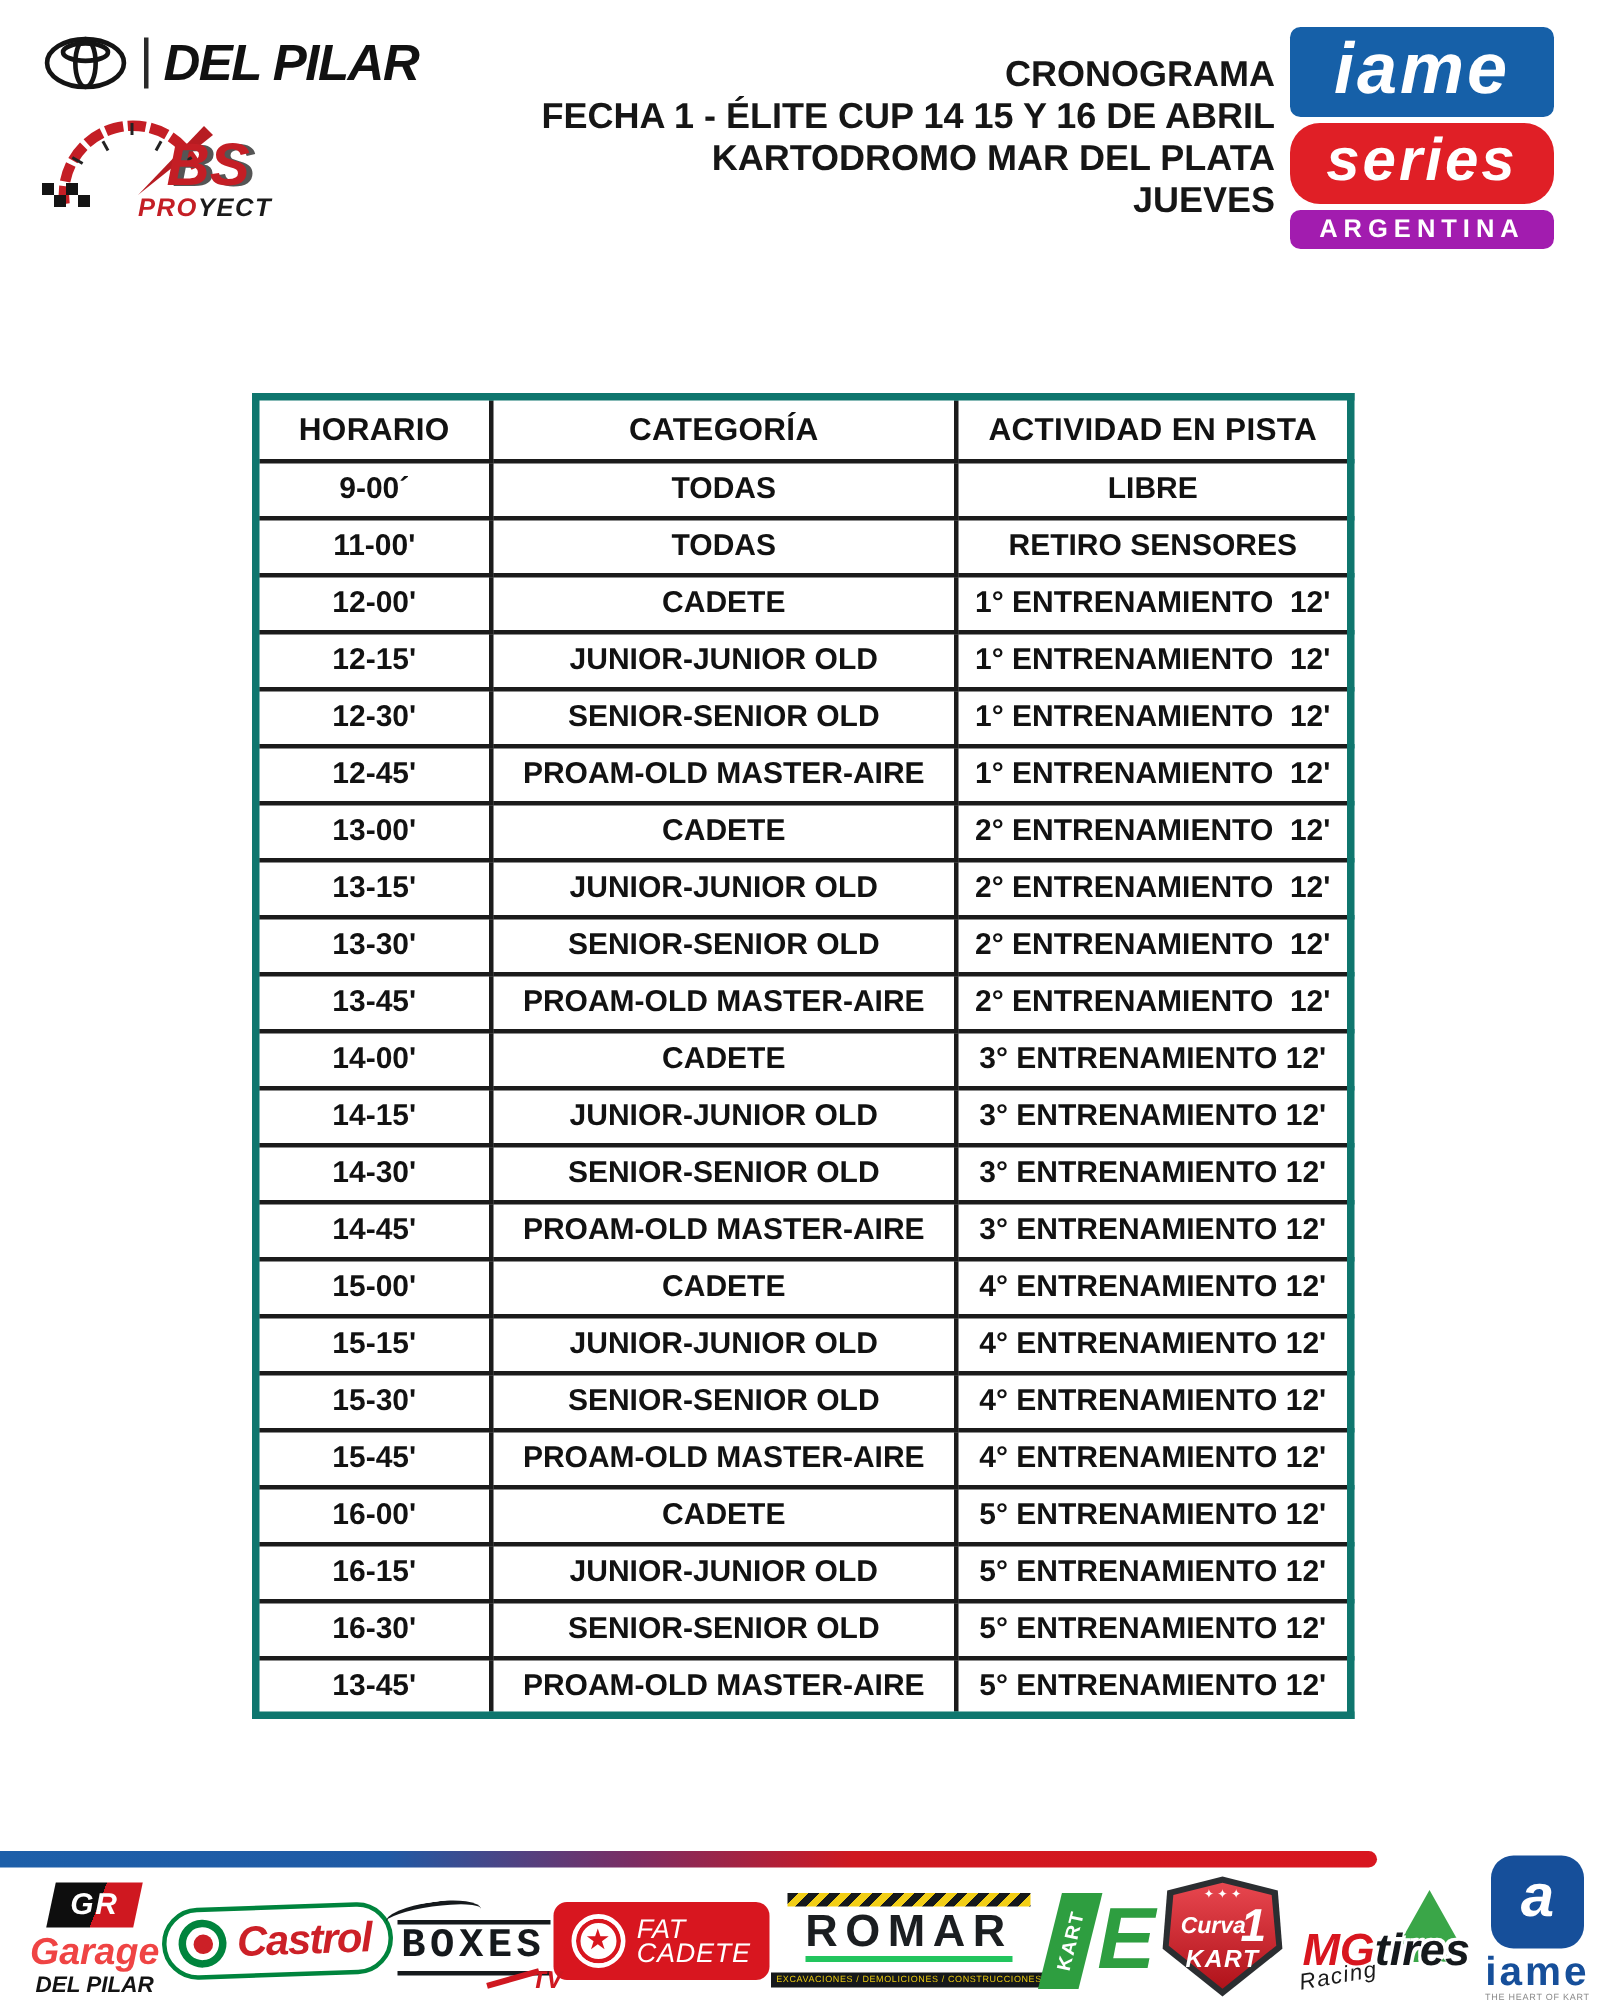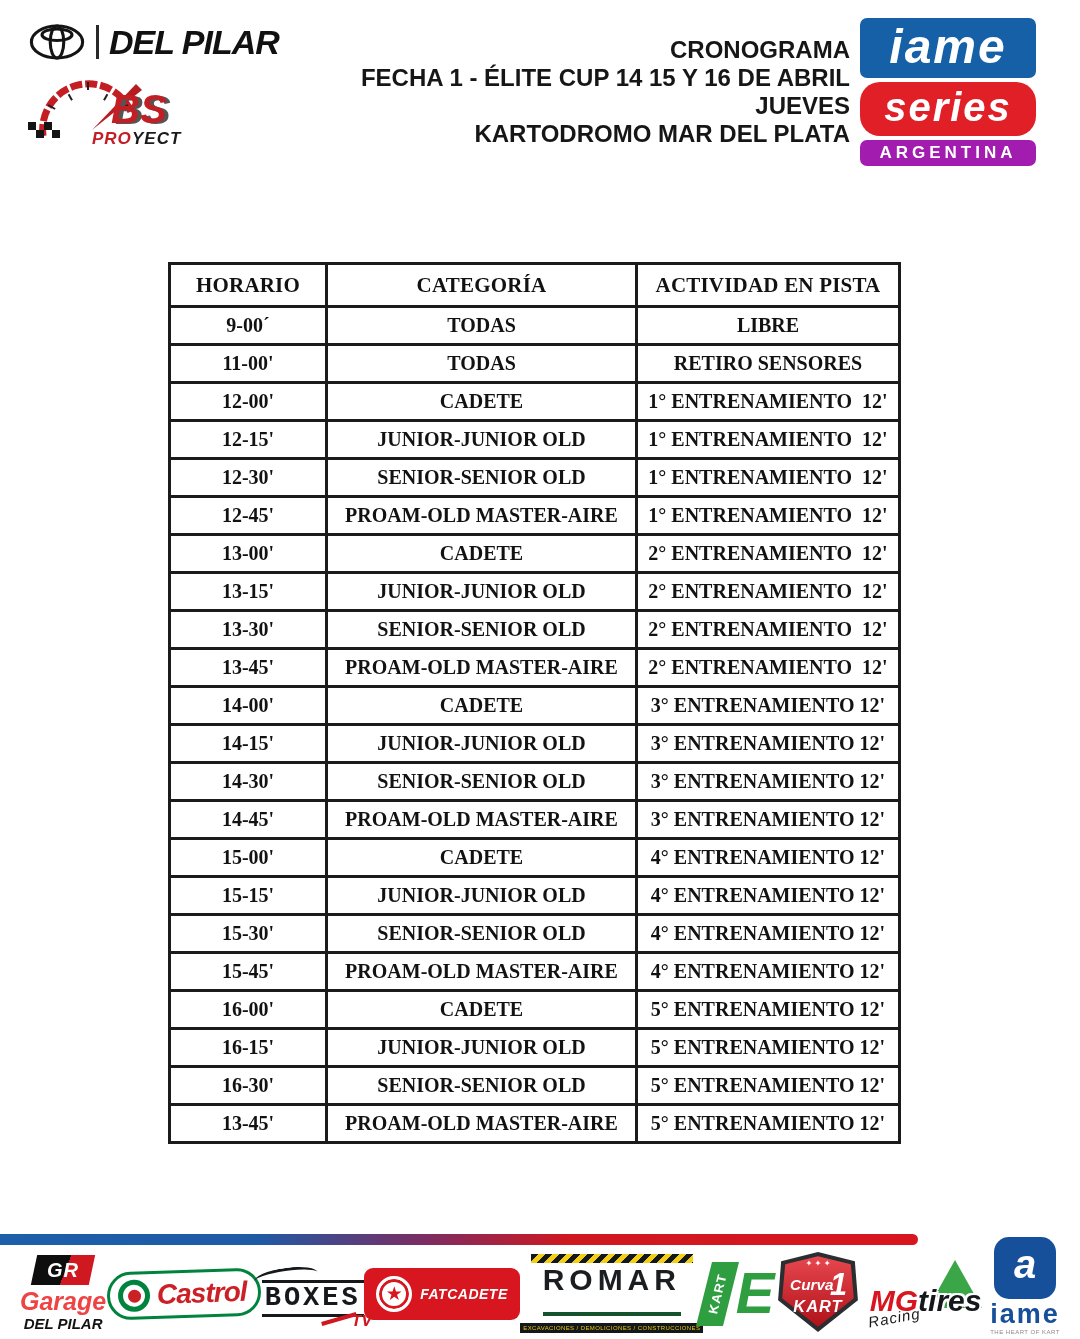--- a/index.html
+++ b/index.html
@@ -27,21 +27,21 @@
   .iame-series { position:absolute; right:44px; top:18px; width:176px; display:flex; flex-direction:column; gap:4px; }
   .iame-box { border-radius:7px; display:flex; align-items:center; justify-content:center; color:#fff; font-weight:bold; }
   .iame-box.blue { background:#1660A8; height:60px; font-size:48px; font-style:italic; letter-spacing:2px; }
   .iame-box.red  { background:#E01F26; height:54px; font-size:40px; font-style:italic; letter-spacing:2px;border-radius:20px; }
   .iame-box.gray { background:#a21caf; height:26px; font-size:17px; letter-spacing:4px; }
   .iame-box.blue span, .iame-box.red span { transform:translateY(-2px); }
 
   
   .schedule {
     position:absolute; left:168px; top:262px; width:730px;
-    border-collapse:collapse; table-layout:fixed; border:1px solid #0f766e;font-family:Liberation Serif, serif;
+    border-collapse:collapse; table-layout:fixed; border:5px solid #0f766e;
   }
   .schedule th, .schedule td {
     border:3px solid #1b1b1b; text-align:center; vertical-align:middle;
     font-weight:bold; color:#121212; overflow:hidden;
   }
   .schedule th { height:43px; font-size:21px; letter-spacing:0.2px; }
   .schedule td { height:38px; font-size:20px; white-space:pre; }
 
   
   .footer-bar {
@@ -79,28 +79,28 @@
     border-top:3px solid #15191C; border-bottom:3px solid #15191C; padding:1px 3px; line-height:1.05; }
   .boxes-tv { position:absolute; right:-8px; bottom:-14px; color:#CF1820; font-style:italic; font-weight:bold; font-size:17px; }
   .boxes-tv::before { content:""; position:absolute; left:-30px; top:5px; width:36px; height:4px;
     background:#CF1820; transform:rotate(-16deg); }
 
   
   .fat { background:#D8161F; border-radius:9px; padding:8px 12px; display:flex; align-items:center; gap:8px; }
   .fat-disc { width:36px; height:36px; border-radius:50%; border:3px solid #fff; background:#fff;
     display:flex; align-items:center; justify-content:center; box-shadow:inset 0 0 0 3px #D8161F; }
   .fat-star { color:#D8161F; font-size:19px; line-height:1; }
-  .fat-text { display:flex; flex-direction:row; color:#fff; font-weight:bold; font-style:italic;
-    font-size:14px; line-height:16px; text-align:left; letter-spacing:0.5px; }
+  .fat-text { display:flex; flex-direction:column; color:#fff; font-weight:normal; font-style:italic;
+    font-size:18px; line-height:16px; text-align:left; letter-spacing:0.5px; }
 
   
   .romar-hazard { height:9px; width:162px; margin:0 auto 2px;
     background:repeating-linear-gradient(135deg,#15181A 0 5px,#F2CE16 5px 10px); }
   .romar-word { display:inline-block; font-size:30px; font-weight:bold; letter-spacing:5px; color:#1B1E21;
-    border-bottom:4px solid #14532d; line-height:1; padding-bottom:17px; }
+    border-bottom:4px solid #22c55e; line-height:1; padding-bottom:1px; }
   .romar-sub { display:inline-block; margin-top:2px; background:#15181A; color:#E8C70F;
     font-size:6px; letter-spacing:0.4px; padding:2px 3px; white-space:nowrap; }
 
   
   .karte { display:flex; align-items:center; }
   .karte-stripe { width:27px; height:64px; background:#2E9E40; transform:skewX(-14deg);
     display:flex; align-items:center; justify-content:center; }
   .karte-stripe span { writing-mode:vertical-rl; transform:rotate(180deg); color:#fff;
     font-size:13px; font-weight:bold; font-style:italic; letter-spacing:1px; }
   .karte-e { font-size:58px; font-weight:bold; font-style:italic; color:#2E9E40; line-height:0.9; margin-left:5px; }
@@ -160,22 +160,22 @@
       <text x="85" y="53" font-size="40" font-style="italic" font-weight="bold" fill="#C41E25">BS</text>
       <text x="66" y="74" font-size="17" font-style="italic" font-weight="bold" fill="#C41E25" letter-spacing="1">PRO</text>
       <text x="106" y="74" font-size="17" font-style="italic" font-weight="bold" fill="#1A1A1A" letter-spacing="1">YECT</text>
     </svg>
   </div>
 </div>
 
 <div class="title-block">
   <div>CRONOGRAMA</div>
   <div>FECHA 1 - ÉLITE CUP 14 15 Y 16 DE ABRIL</div>
+  <div>KARTODROMO MAR DEL PLATA</div>
   <div>JUEVES</div>
-  <div>KARTODROMO MAR DEL PLATA</div>
 </div>
 
 <div class="iame-series">
   <div class="iame-box blue">
       <span>iame</span>
     </div>
   <div class="iame-box red">
       <span>series</span>
     </div>
   <div class="iame-box gray">ARGENTINA</div>

